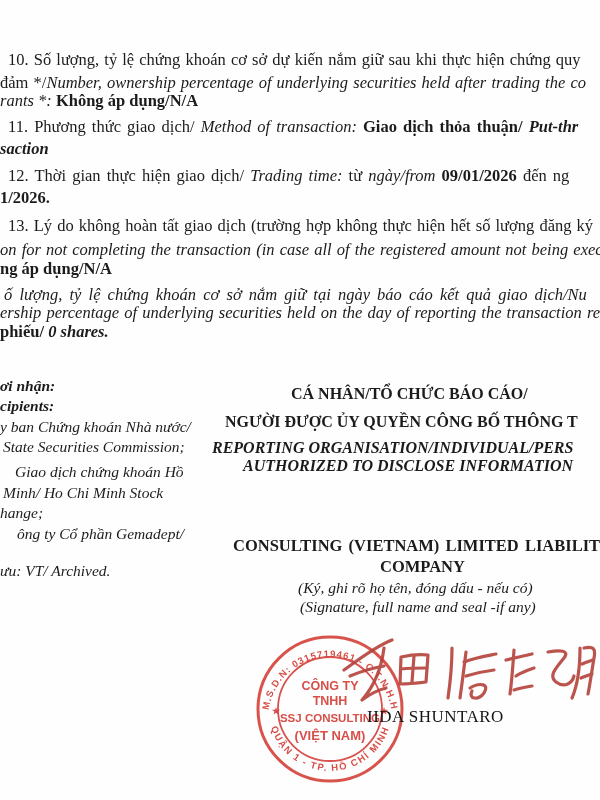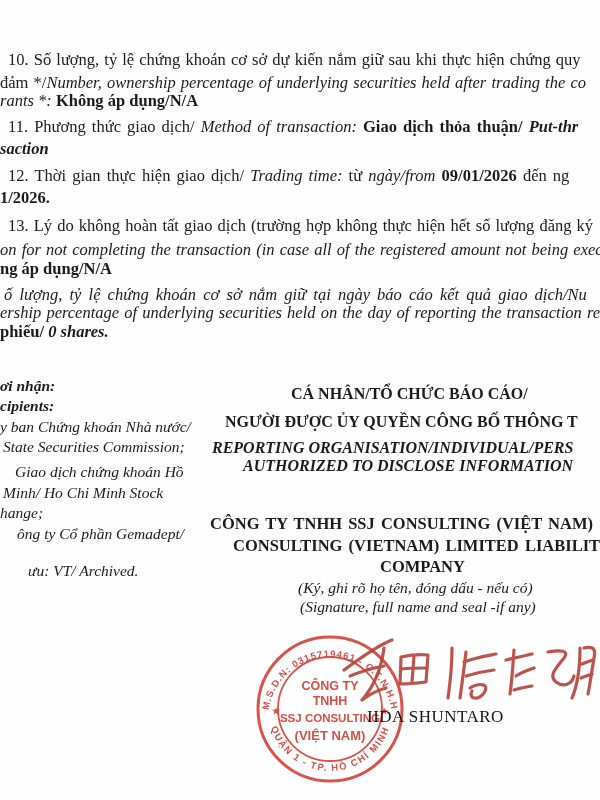--- a/index.html
+++ b/index.html
@@ -50,28 +50,27 @@
   <div class="line" style="left:0px;top:322px;"><span class="b">phiếu/ </span><span class="bi">0 shares.</span></div>
 
   <div class="line small" style="left:0px;top:376px;"><span class="bi">ơi nhận:</span></div>
   <div class="line small" style="left:0px;top:396px;"><span class="bi">cipients:</span></div>
   <div class="line small" style="left:0px;top:417px;"><span class="i">y ban Chứng khoán Nhà nước/</span></div>
   <div class="line small" style="left:3px;top:437px;"><span class="i">State Securities Commission;</span></div>
   <div class="line small" style="left:15px;top:462px;"><span class="i">Giao dịch chứng khoán Hồ</span></div>
   <div class="line small" style="left:3px;top:483px;"><span class="i">Minh/ Ho Chi Minh Stock</span></div>
   <div class="line small" style="left:0px;top:503px;"><span class="i">hange;</span></div>
   <div class="line small" style="left:0px;top:524px;margin-left:17px;"><span class="i">ông ty Cổ phần Gemadept/</span></div>
-  <div class="line small" style="left:0px;top:561px;padding-left:28px;"><span class="i">ưu: VT/ Archived.</span></div>
+  <div class="line small" style="left:0px;top:561px;"><span class="i">ưu: VT/ Archived.</span></div>
 
   <div class="line hdr" style="left:291px;top:384px;"><span class="b">CÁ NHÂN/TỔ CHỨC BÁO CÁO/</span></div>
   <div class="line hdr" style="left:225px;top:412px;"><span class="b">NGƯỜI ĐƯỢC ỦY QUYỀN CÔNG BỐ THÔNG T</span></div>
   <div class="line hdr" style="left:212px;top:438px;"><span class="bi">REPORTING ORGANISATION/INDIVIDUAL/PERS</span></div>
   <div class="line hdr" style="left:243px;top:456px;"><span class="bi">AUTHORIZED TO DISCLOSE INFORMATION</span></div>
 
-  <div class="line" style="left:210px;top:514px;word-spacing:2px;"><span class="b">CÔNG TY TNHH SSJ CONSULTING (VIỆT NAM)</span></div>
   <div class="line" style="left:233px;top:536px;word-spacing:2px;"><span class="b">CONSULTING (VIETNAM) LIMITED LIABILIT</span></div>
   <div class="line" style="left:380px;top:557px;"><span class="b">COMPANY</span></div>
   <div class="line small" style="left:298px;top:578px;"><span class="i">(Ký, ghi rõ họ tên, đóng dấu - nếu có)</span></div>
   <div class="line small" style="left:300px;top:597px;"><span class="i">(Signature, full name and seal -if any)</span></div>
 
   <svg class="stamp-svg" width="170" height="170" viewBox="-85 -85 170 170" aria-hidden="true">
     <g stroke="#d6453f" fill="none" opacity="0.92">
       <circle cx="0" cy="0" r="72" stroke-width="3"></circle>
       <circle cx="0" cy="0" r="52" stroke-width="1.8"></circle>
     </g>

